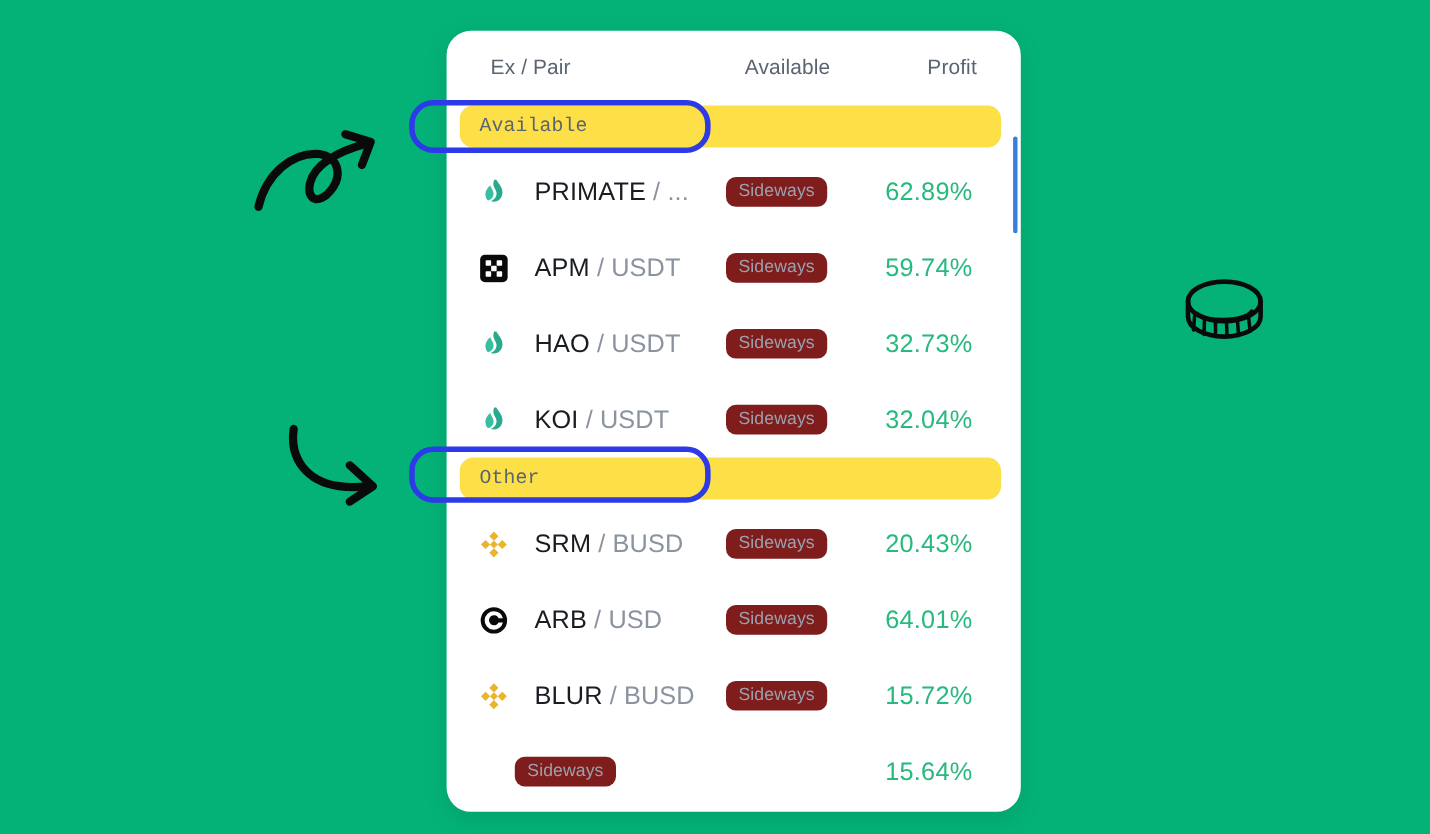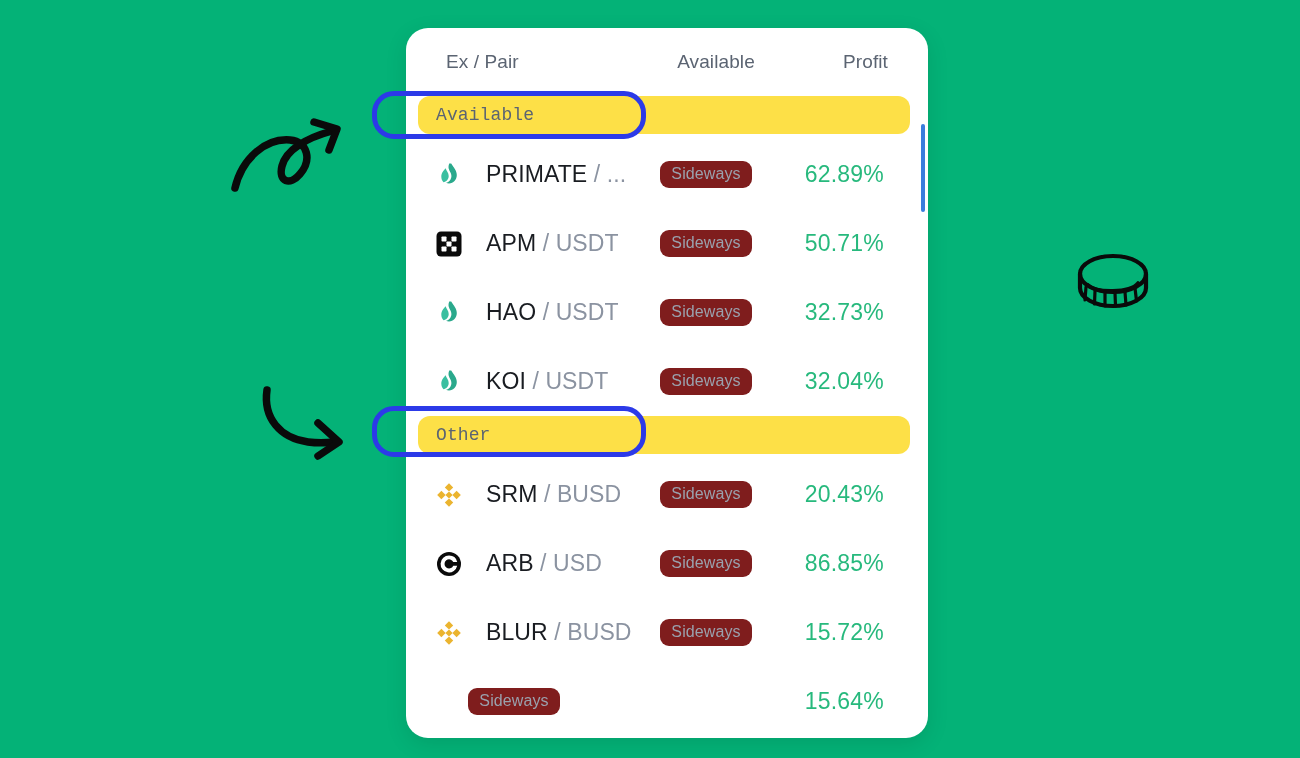--- a/index.html
+++ b/index.html
@@ -217,21 +217,21 @@
             <rect x="15.5" y="5.5" width="5" height="5" rx="0.7" fill="#ffffff"></rect>
             <rect x="10.5" y="10.5" width="5" height="5" rx="0.7" fill="#ffffff"></rect>
             <rect x="5.5" y="15.5" width="5" height="5" rx="0.7" fill="#ffffff"></rect>
             <rect x="15.5" y="15.5" width="5" height="5" rx="0.7" fill="#ffffff"></rect>
           </svg>
           <div class="pair-text"><span>APM</span><span class="slash"> / </span><span class="quote">USDT</span></div>
         </div>
         <div class="cell-direction">
           <span class="badge">Sideways</span>
         </div>
-        <div class="cell-profit">50.71%</div>
+        <div class="cell-profit">59.74%</div>
       </div>
       <div class="row">
         <div class="cell-pair">
           <svg class="pair-icon" viewBox="0 0 26 26">
             <path d="M15.2 1.4c2.6 4.4 5.6 6.8 5.6 11.6 0 4.6-3.4 8.4-7.8 8.4-1.1 0-2.1-.2-3-.6 3.1-.8 5.4-3.6 5.4-6.9 0-3.5-2.9-5.4-2.9-8.9 0-1.3.3-2.5.7-3.6z" fill="#2aa98c"></path>
             <path d="M9.6 6.3c.9 3 3.1 4.5 3.1 7.8 0 3.2-2.4 5.8-5.2 6.1C6.1 18.9 5.3 16.9 5.3 14.6c0-3.8 2.6-6.2 4.3-8.3z" fill="#39bfa0"></path>
           </svg>
           <div class="pair-text"><span>HAO</span><span class="slash"> / </span><span class="quote">USDT</span></div>
         </div>
         <div class="cell-direction">
@@ -278,21 +278,21 @@
           <svg class="pair-icon" viewBox="0 0 26 26">
             <circle cx="13" cy="13" r="12" fill="#0a0a0a"></circle>
             <path d="M13 4.6a8.4 8.4 0 1 0 8.2 10.2h-3.9A4.6 4.6 0 1 1 17.3 11h3.9A8.4 8.4 0 0 0 13 4.6z" fill="#ffffff"></path>
             <circle cx="13" cy="13" r="3.1" fill="#0a0a0a"></circle>
           </svg>
           <div class="pair-text"><span>ARB</span><span class="slash"> / </span><span class="quote">USD</span></div>
         </div>
         <div class="cell-direction">
           <span class="badge">Sideways</span>
         </div>
-        <div class="cell-profit">86.85%</div>
+        <div class="cell-profit">64.01%</div>
       </div>
       <div class="row">
         <div class="cell-pair">
           <svg class="pair-icon" viewBox="0 0 26 26">
             <g fill="#ebb42f">
               <path d="M13 1.2 L17.2 5.4 L13 9.6 L8.8 5.4 Z"></path>
               <path d="M13 16.4 L17.2 20.6 L13 24.8 L8.8 20.6 Z"></path>
               <path d="M5.4 8.8 L9.6 13 L5.4 17.2 L1.2 13 Z"></path>
               <path d="M20.6 8.8 L24.8 13 L20.6 17.2 L16.4 13 Z"></path>
               <path d="M13 9.4 L16.6 13 L13 16.6 L9.4 13 Z"></path>

